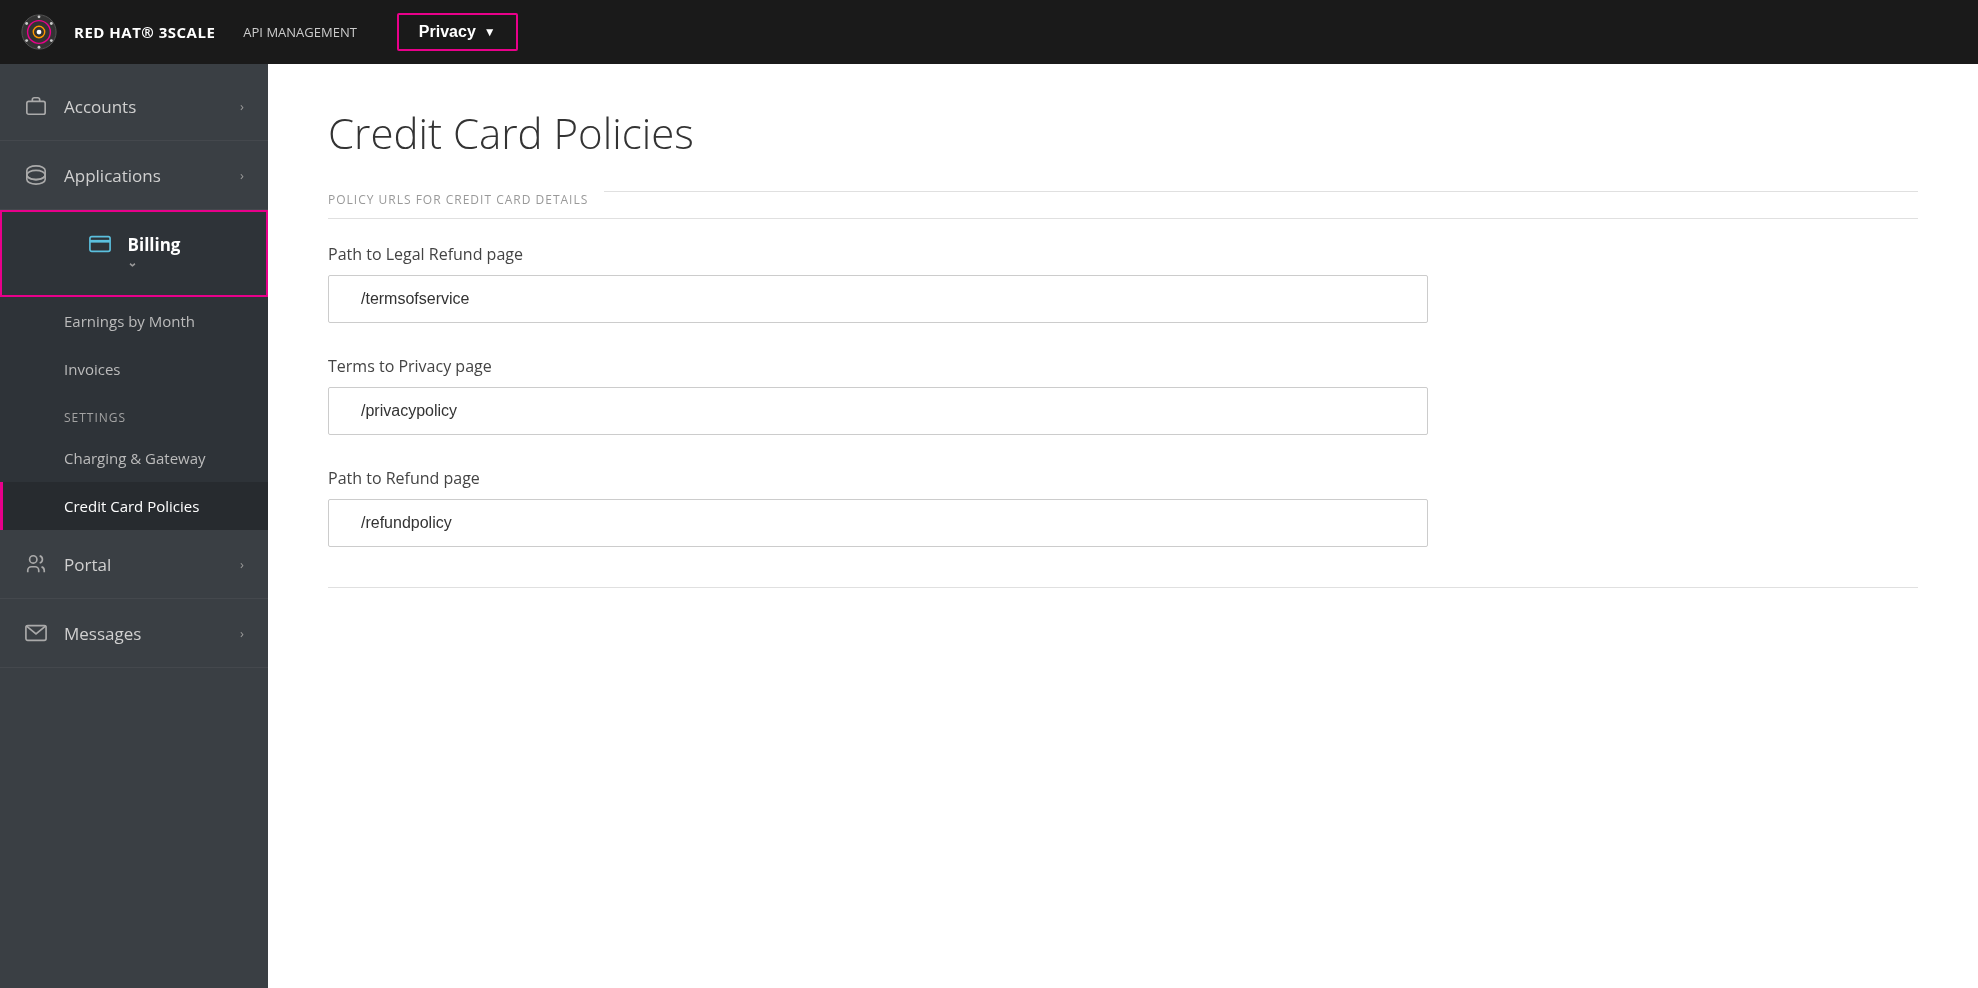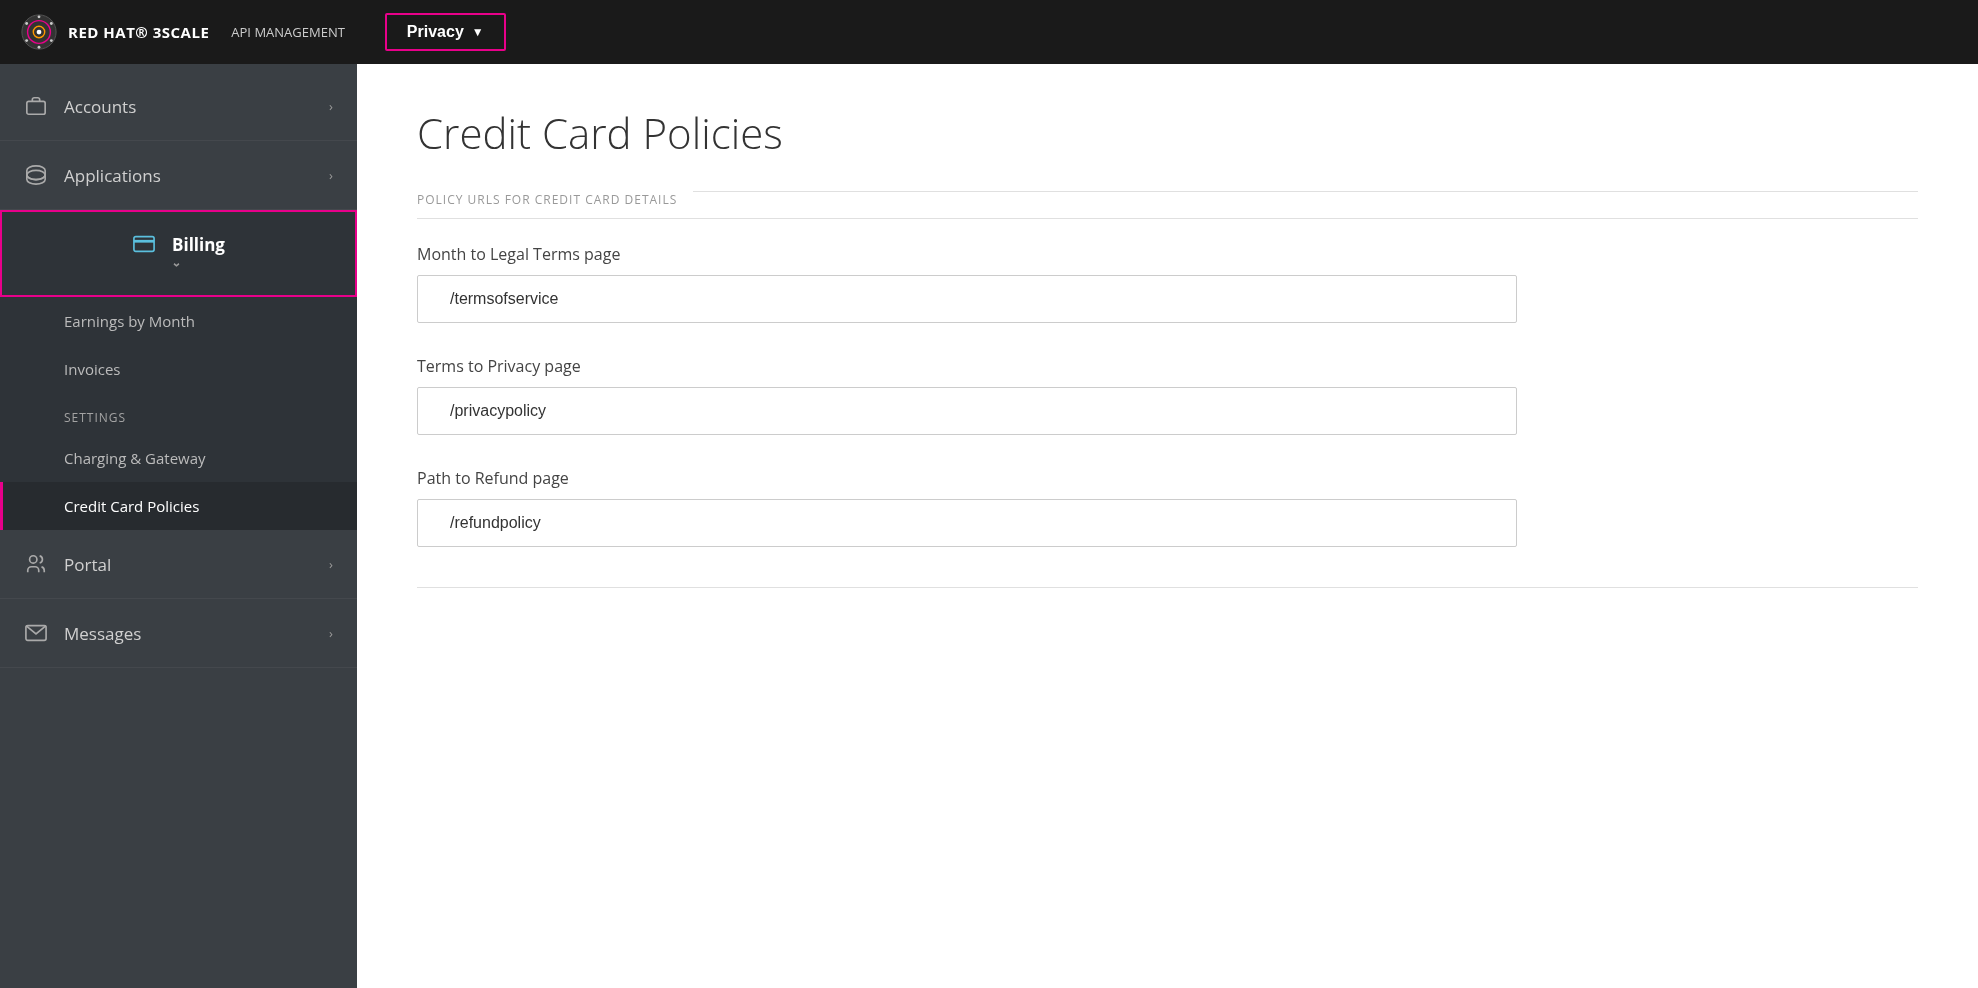--- a/index.html
+++ b/index.html
@@ -11,21 +11,21 @@
       height: 64px;
       display: flex;
       align-items: center;
       padding: 0 20px;
       flex-shrink: 0;
       gap: 24px;
     }
     .top-nav-brand {
       display: flex;
       align-items: center;
-      gap: 10px;
+      gap: 16px;
     }
     .brand-logo {
       width: 38px;
       height: 38px;
     }
     .brand-text {
       color: #fff;
       font-size: 15px;
       font-weight: 700;
       letter-spacing: 0.5px;
@@ -57,21 +57,21 @@
 
     
     .main-layout {
       display: flex;
       flex: 1;
       overflow: hidden;
     }
 
     
     .sidebar {
-      width: 357px;
+      width: 268px;
       background: #3a3f44;
       color: #ddd;
       flex-shrink: 0;
       overflow-y: auto;
       padding-top: 8px;
     }
     .sidebar-item {
       display: flex;
       align-items: center;
       padding: 22px 24px;
@@ -304,21 +304,21 @@
   </aside>
 
   <main class="content">
     <h1 class="page-title">Credit Card Policies</h1>
 
     <div class="section-label">
       <span>POLICY URLS FOR CREDIT CARD DETAILS</span>
     </div>
 
     <div class="form-group">
-      <label class="form-label">Month to Legal Terms page</label>
+      <label class="form-label">Path to Legal Refund page</label>
       <input class="form-input" type="text" value="/termsofservice" style="">
     </div>
 
     <div class="form-group">
       <label class="form-label">Terms to Privacy page</label>
       <input class="form-input" type="text" value="/privacypolicy" style="">
     </div>
 
     <div class="form-group">
       <label class="form-label">Path to Refund page</label>

